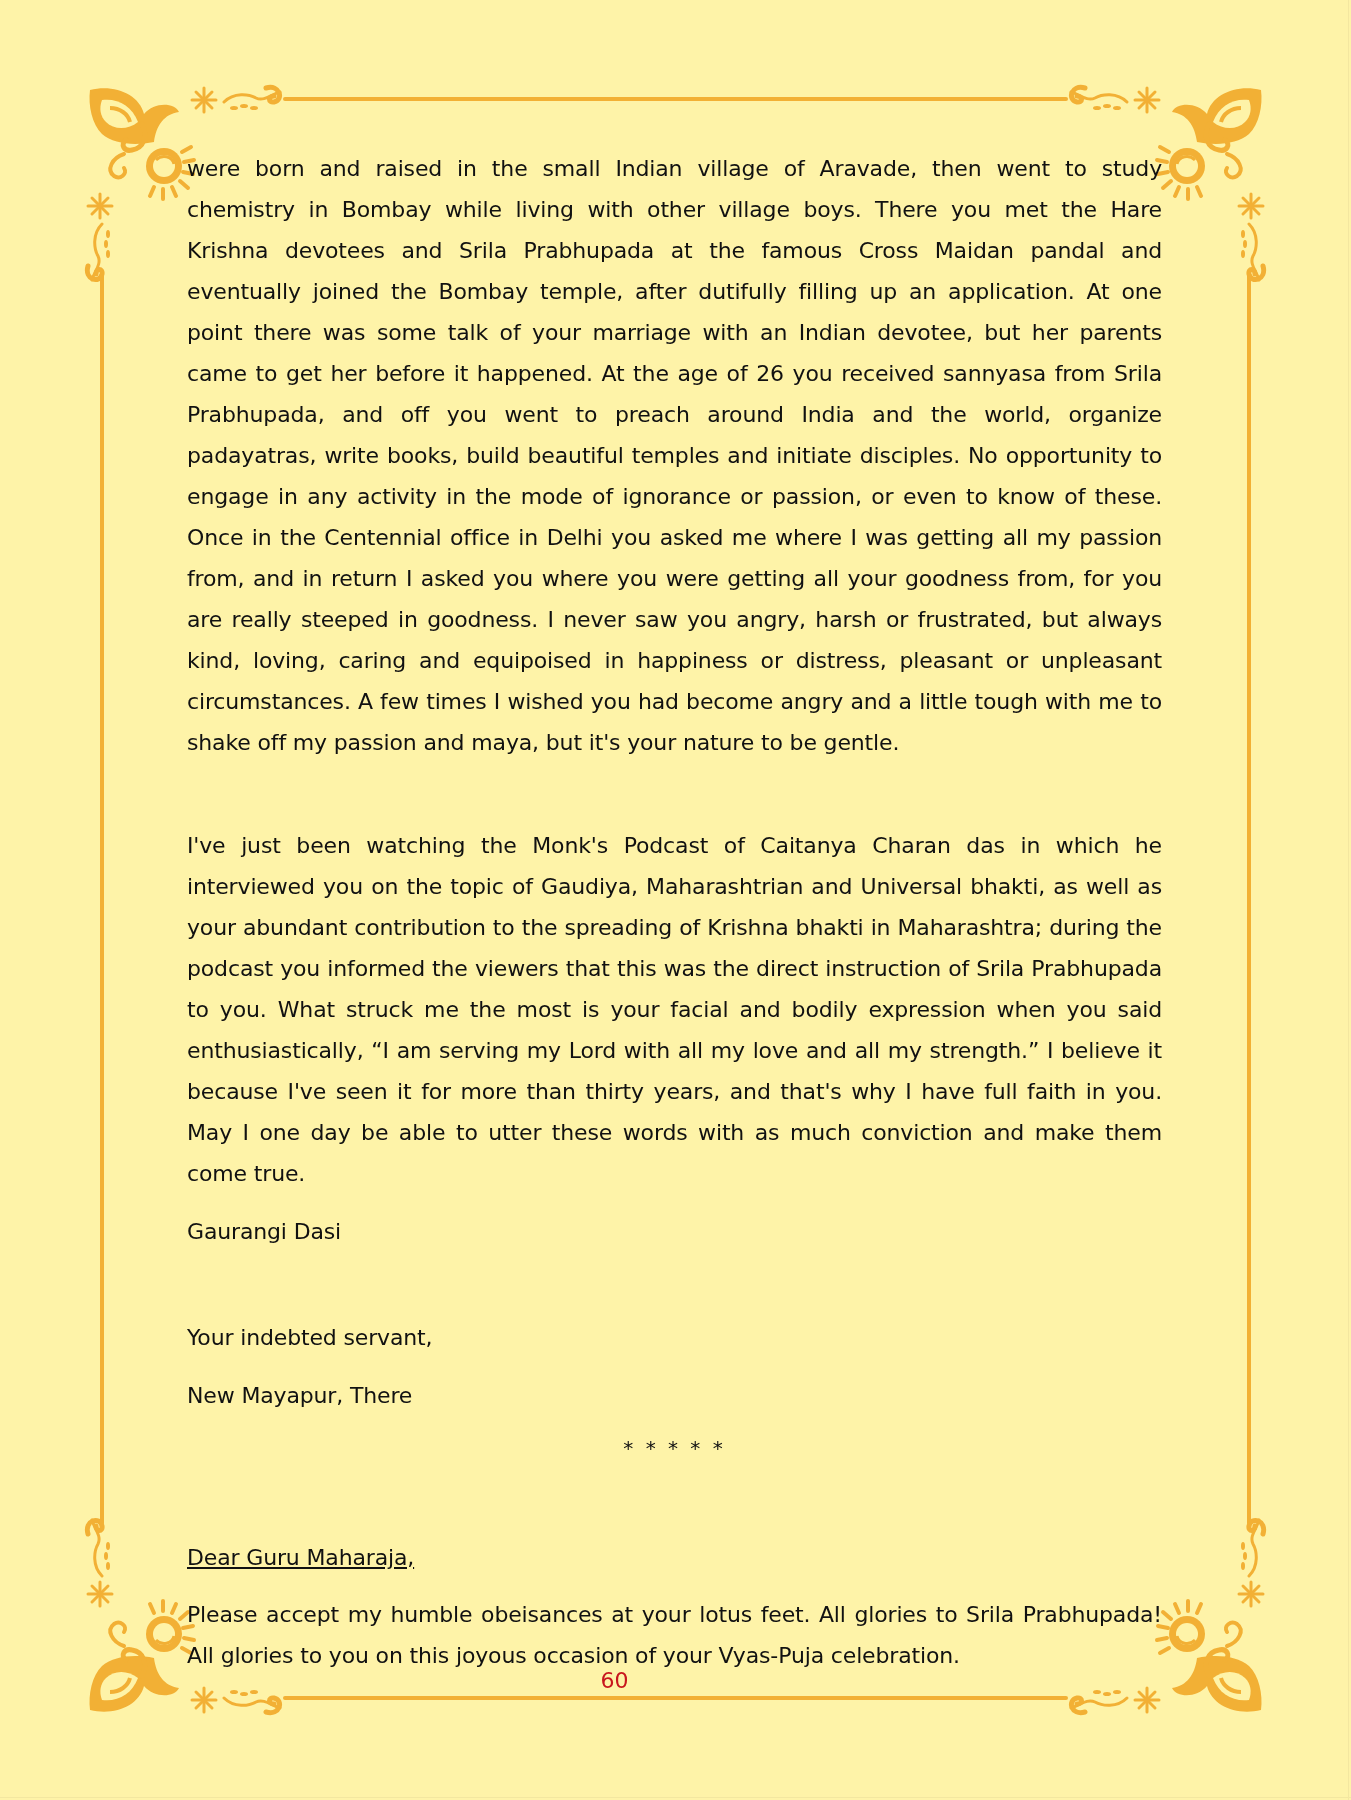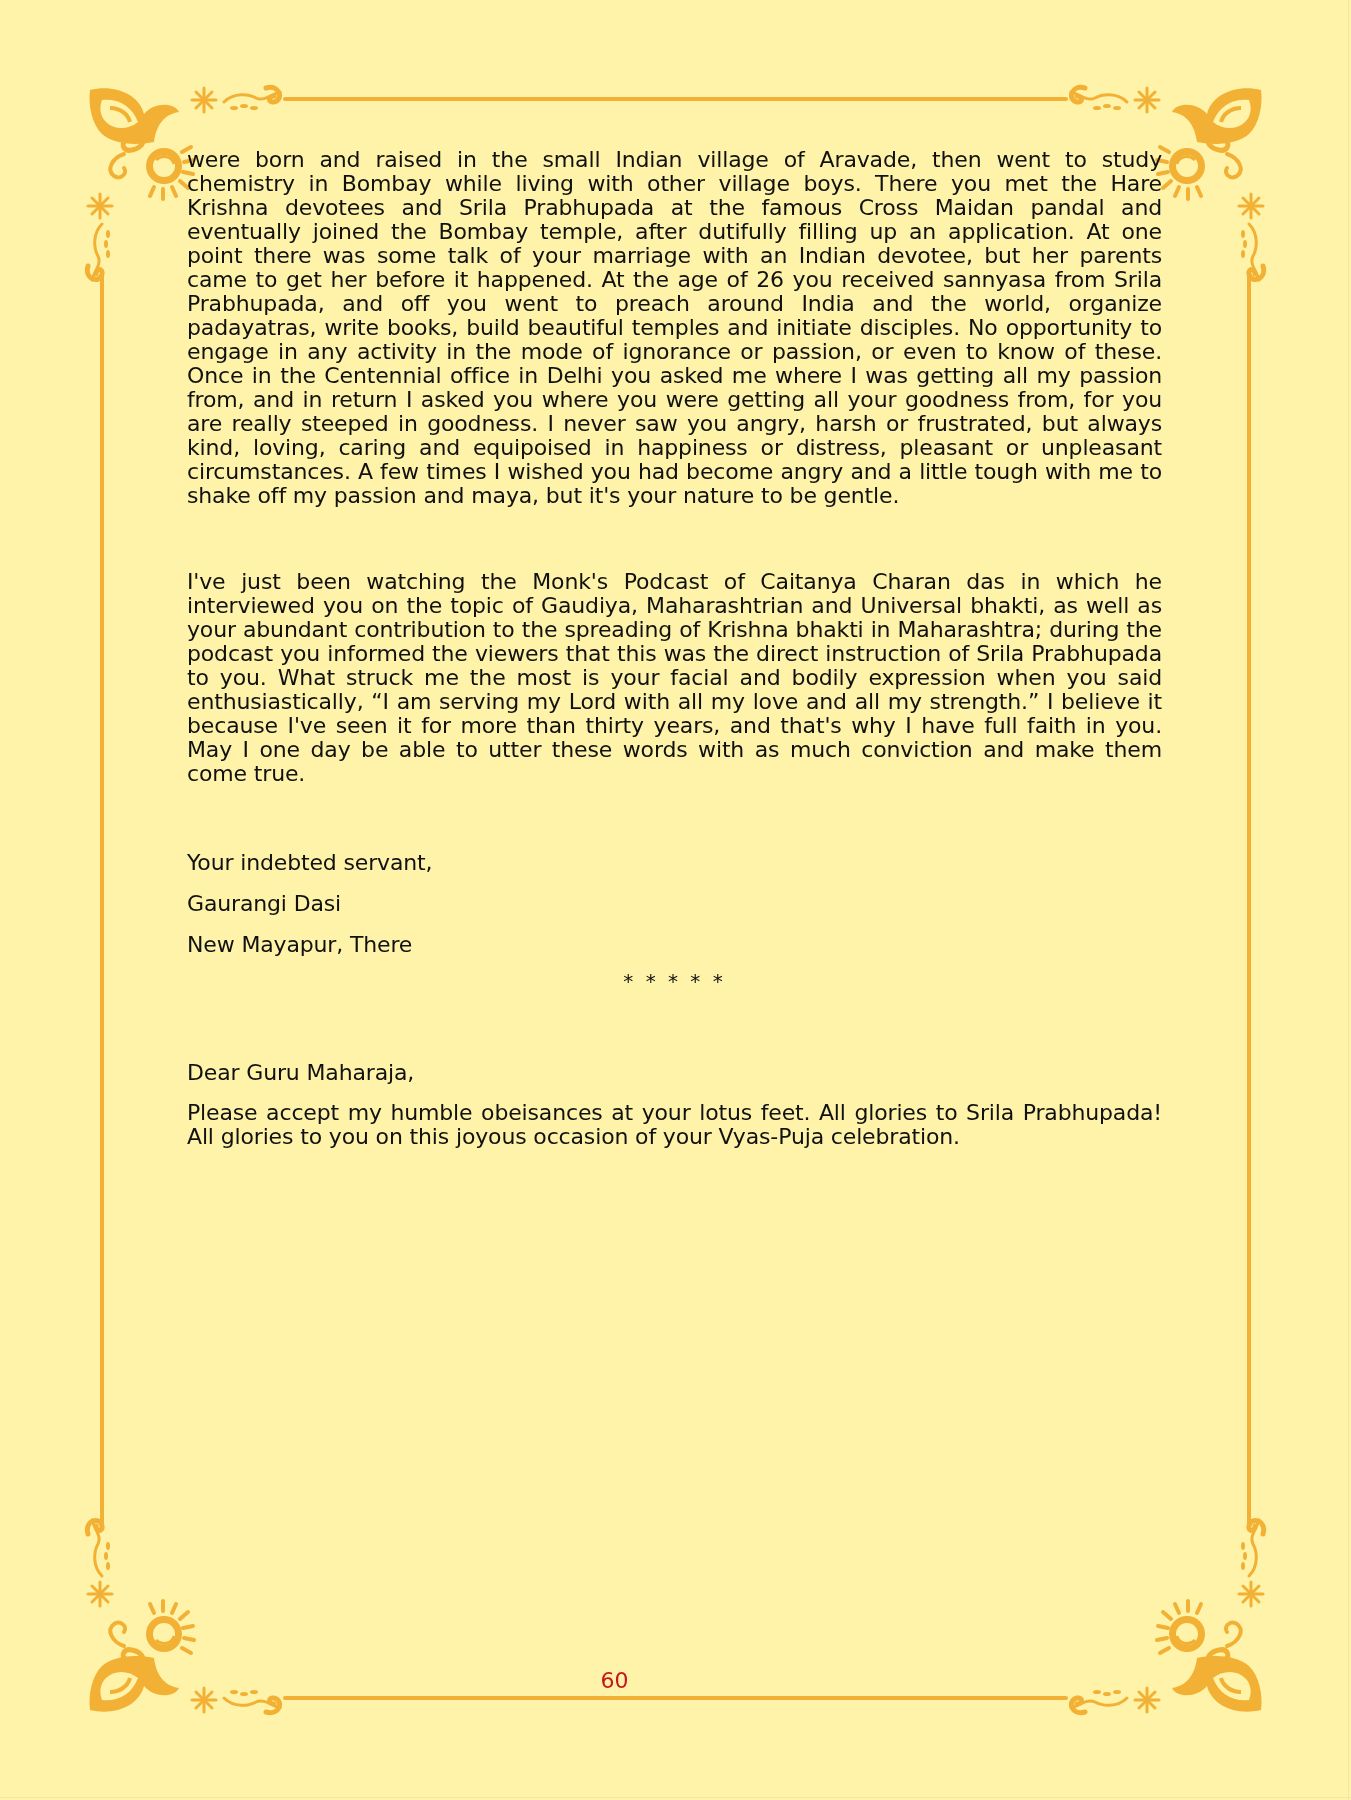--- a/index.html
+++ b/index.html
@@ -18,32 +18,32 @@
   .line-left { left: 100px; top: 270px; width: 4px; height: 1255px; border-radius: 2px; }
   .line-right { left: 1247px; top: 270px; width: 4px; height: 1255px; border-radius: 2px; }
   .corner { position: absolute; width: 200px; height: 200px; }
   .corner-tl { left: 84px; top: 84px; }
   .corner-tr { left: 1067px; top: 84px; transform: scaleX(-1); }
   .corner-bl { left: 84px; top: 1516px; transform: scaleY(-1); }
   .corner-br { left: 1067px; top: 1516px; transform: scale(-1,-1); }
 
   .content {
     position: absolute; left: 187px; top: 148px; width: 975px;
-    font-size: 22px; line-height: 24px; letter-spacing: -0.15px;
+    font-size: 22px; line-height: 41px; letter-spacing: -0.15px;
   }
   .content p { margin: 0; text-align: justify; }
   .content p.left { text-align: left; }
   .p1 { }
   .p2 { margin-top: 62px !important; }
   .p3 { margin-top: 62px !important; }
   .sig1 { margin-top: 65px !important; }
   .sig2 { margin-top: 17px !important; }
   .sig3 { margin-top: 17px !important; }
   .stars { text-align: center !important; margin-top: 12px !important; letter-spacing: 3px; font-size: 20px; }
-  .dear { margin-top: 68px !important; }
+  .dear { margin-top: 68px !important; text-decoration: underline; }
   .please { margin-top: 16px !important; }
   .once { margin-top: 18px !important; }
   .page-number {
     position: absolute; left: 0; width: 1229px; top: 1668px;
     text-align: center; color: #C8161D; font-size: 22px;
     font-family: "DejaVu Sans", sans-serif;
   }
 </style>
 </head>
 <body>
@@ -128,21 +128,21 @@
 <svg class="corner corner-bl" viewBox="0 0 200 200">
     <use href="#corner-orn"></use>
   </svg>
 <svg class="corner corner-br" viewBox="0 0 200 200">
     <use href="#corner-orn"></use>
   </svg>
 
 <div class="content">
   <p class="p1">were born and raised in the small Indian village of Aravade, then went to study chemistry in Bombay while living with other village boys. There you met the Hare Krishna devotees and Srila Prabhupada at the famous Cross Maidan pandal and eventually joined the Bombay temple, after dutifully filling up an application. At one point there was some talk of your marriage with an Indian devotee, but her parents came to get her before it happened. At the age of 26 you received sannyasa from Srila Prabhupada, and off you went to preach around India and the world, organize padayatras, write books, build beautiful temples and initiate disciples. No opportunity to engage in any activity in the mode of ignorance or passion, or even to know of these. Once in the Centennial office in Delhi you asked me where I was getting all my passion from, and in return I asked you where you were getting all your goodness from, for you are really steeped in goodness. I never saw you angry, harsh or frustrated, but always kind, loving, caring and equipoised in happiness or distress, pleasant or unpleasant circumstances. A few times I wished you had become angry and a little tough with me to shake off my passion and maya, but it's your nature to be gentle.</p>
   <p class="p2">I've just been watching the Monk's Podcast of Caitanya Charan das in which he interviewed you on the topic of Gaudiya, Maharashtrian and Universal bhakti, as well as your abundant contribution to the spreading of Krishna bhakti in Maharashtra; during the podcast you informed the viewers that this was the direct instruction of Srila Prabhupada to you. What struck me the most is your facial and bodily expression when you said enthusiastically, “I am serving my Lord with all my love and all my strength.” I believe it because I've seen it for more than thirty years, and that's why I have full faith in you. May I one day be able to utter these words with as much conviction and make them come true.</p>
+  <p class="left sig2">Gaurangi Dasi</p>
   <p class="left sig1">Your indebted servant,</p>
-  <p class="left sig2">Gaurangi Dasi</p>
   <p class="left sig3">New Mayapur, There</p>
   <p class="stars">* * * * *</p>
   <p class="left dear">Dear Guru Maharaja,</p>
   <p class="please">Please accept my humble obeisances at your lotus feet. All glories to Srila Prabhupada! All glories to you on this joyous occasion of your Vyas-Puja celebration.</p>
 </div>
 
 <div class="page-number">60</div>
 
 </body></html>

